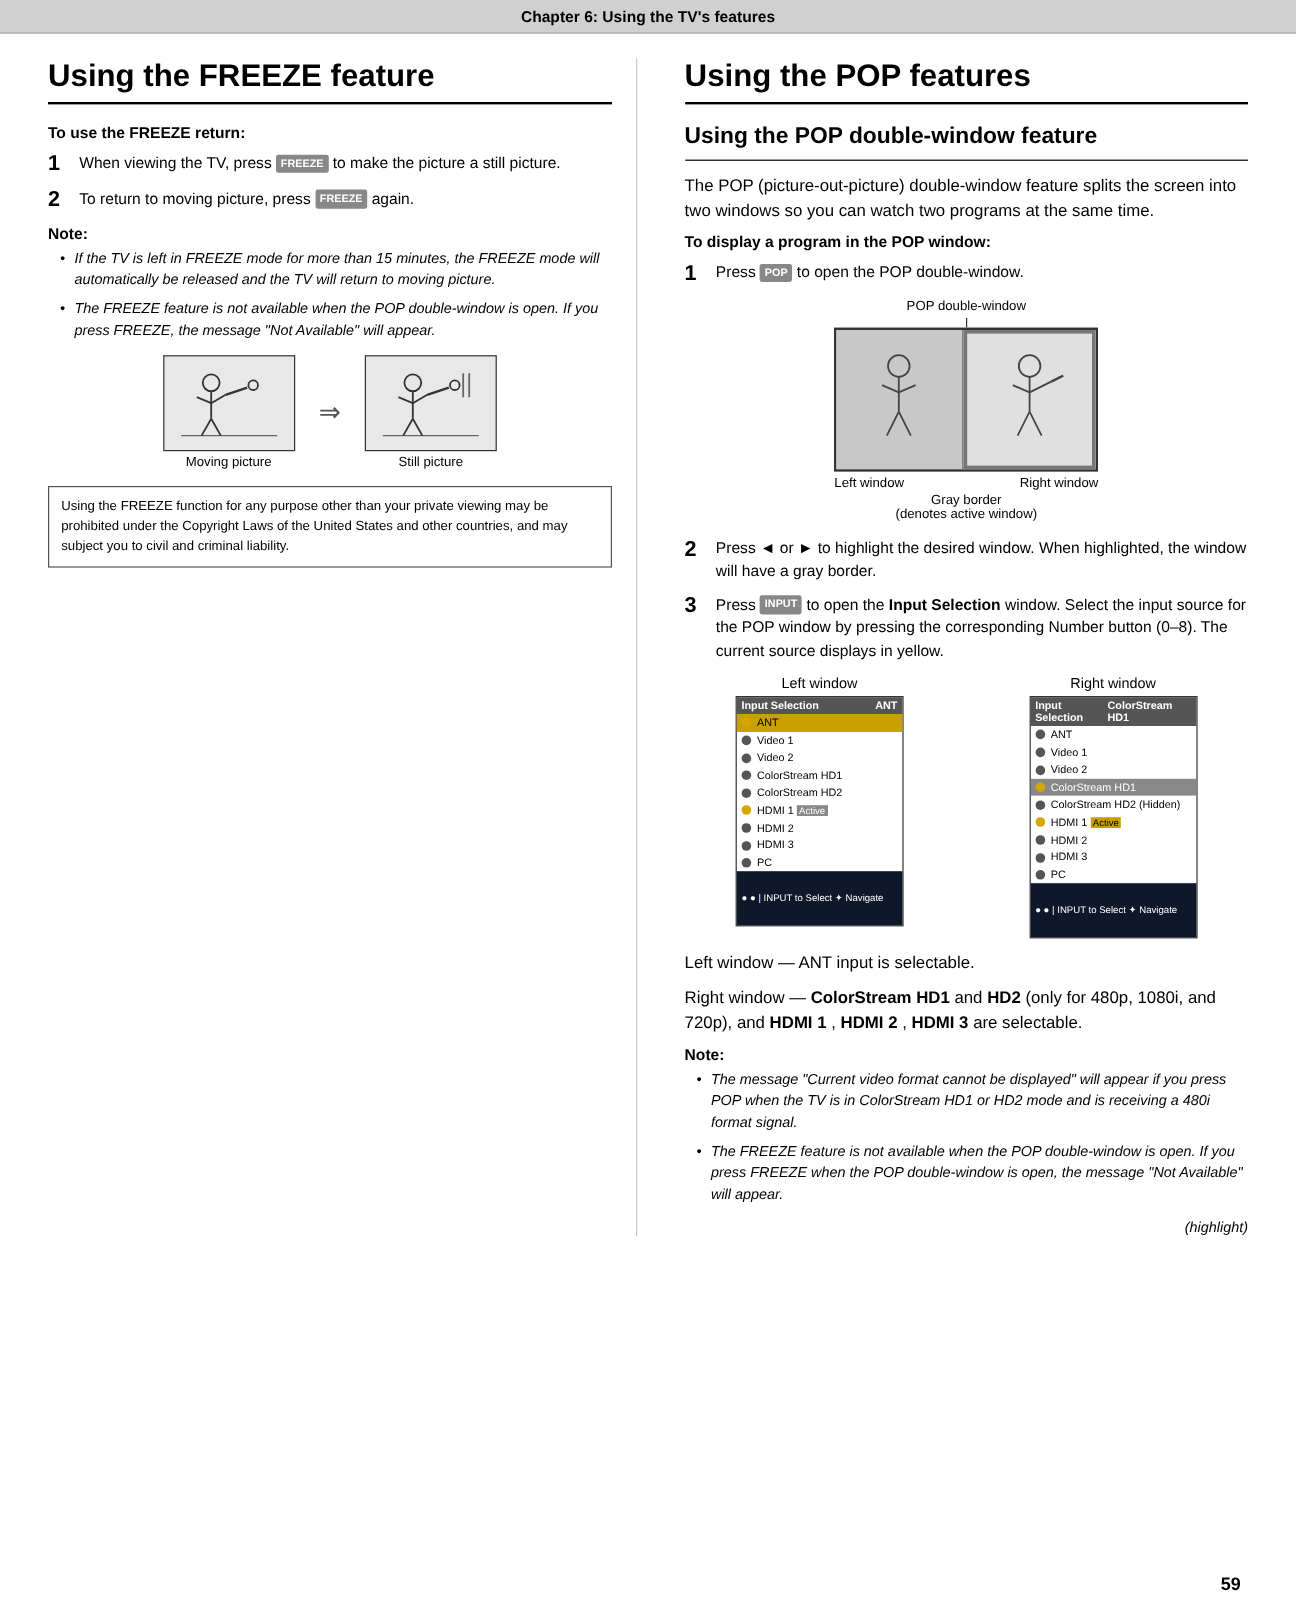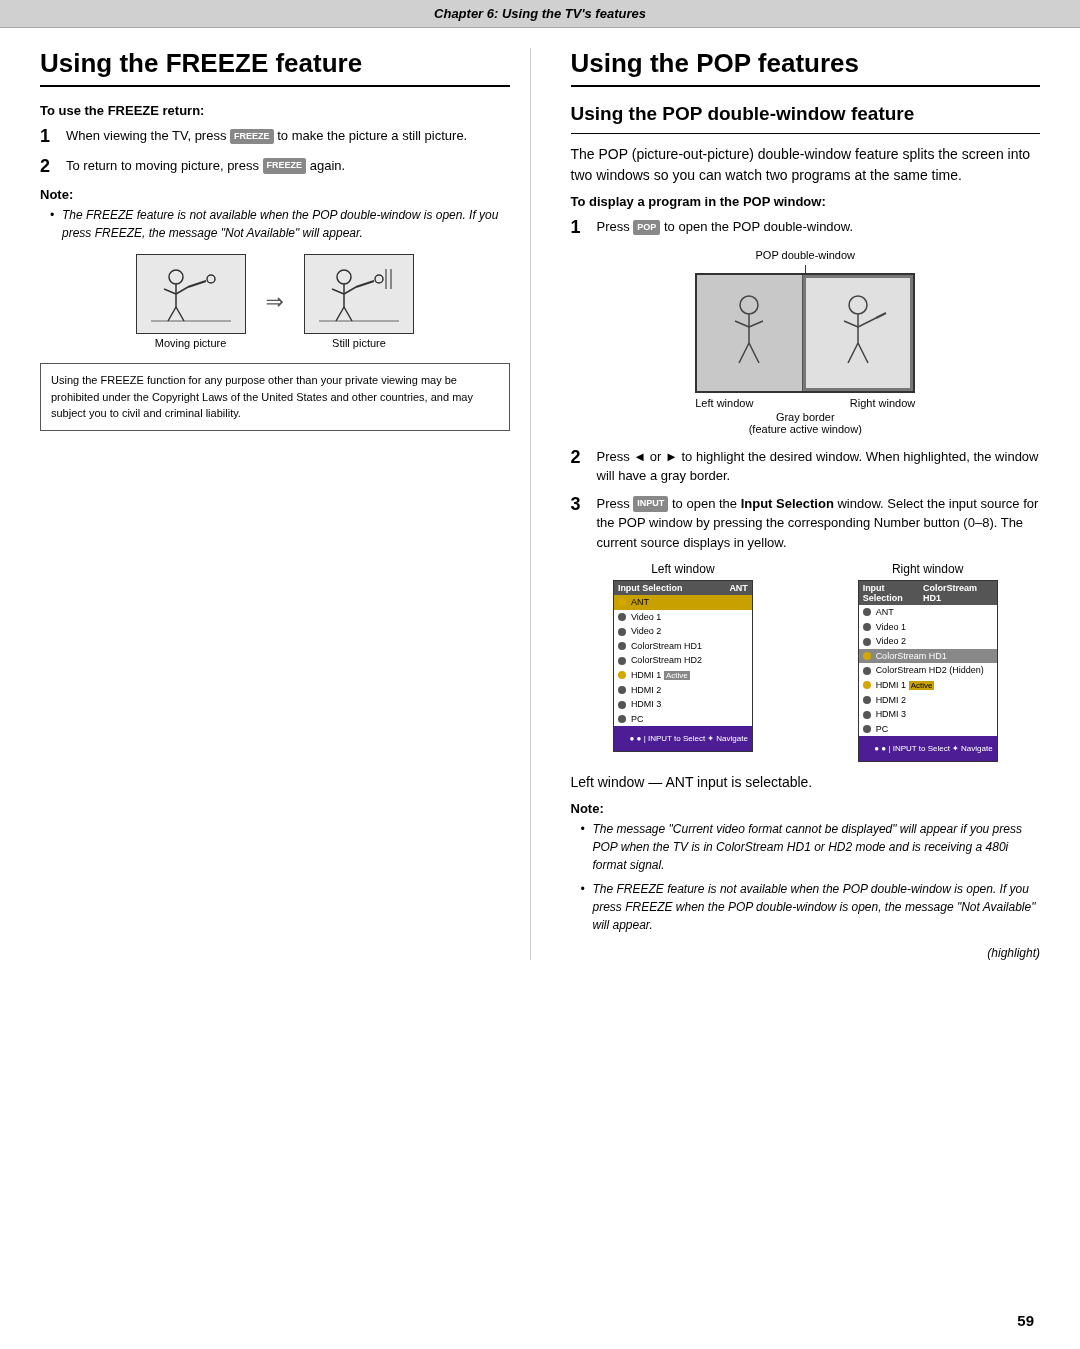--- a/index.html
+++ b/index.html
@@ -16,21 +16,20 @@
       min-height: 1349px;
       background: #fff;
       position: relative;
       padding: 0;
     }
     
     .header-bar {
       background: #d0d0d0;
       text-align: center;
       padding: 6px 0;
-      font-style: italic;
       font-weight: bold;
       font-size: 13px;
       border-bottom: 1px solid #aaa;
     }
     
     .main-content {
       display: flex;
       flex-direction: row;
       padding: 20px 40px 20px 40px;
       gap: 30px;
@@ -261,25 +260,25 @@
     }
     .input-panel-row.selected {
       background: #888;
       color: #fff;
     }
     .input-panel-row.active {
       background: #c8a000;
       color: #000;
     }
     .input-panel-footer {
-      background: #4c1d95;
+      background: #0f172a;
       color: #fff;
-      padding: 8px 4px;
+      padding: 18px 4px;
       font-size: 8px;
-      text-align: right;
+      text-align: left;
     }
     .bullet-circle {
       display: inline-block;
       width: 8px;
       height: 8px;
       border-radius: 50%;
       background: #555;
       margin-right: 2px;
     }
     .bullet-circle.yellow {
@@ -340,20 +339,21 @@
             <span>To return to moving picture, press</span>
             <span class="key-btn">FREEZE</span>
             <span>again.</span>
           </span>
         </li>
       </ol>
 
       <div class="note-section">
         <div class="note-label">Note:</div>
         <ul>
+          <li>If the TV is left in FREEZE mode for more than 15 minutes, the FREEZE mode will automatically be released and the TV will return to moving picture.</li>
           <li>The FREEZE feature is not available when the POP double-window is open. If you press FREEZE, the message "Not Available" will appear.</li>
         </ul>
       </div>
 
       <div class="freeze-illustration">
         <div class="illustration-wrapper">
           <div class="illustration-box">
 
             <svg width="90" height="70" viewBox="0 0 90 70">
 
@@ -454,21 +454,21 @@
                 <line x1="42" y1="60" x2="52" y2="80" stroke="#444" stroke-width="1.5"></line>
               </svg>
             </div>
           </div>
           <div class="pop-bottom-labels">
             <span>Left window</span>
             <span>Right window</span>
           </div>
           <div class="gray-border-label">
             <span>Gray border</span><br>
-            <span>(feature active window)</span>
+            <span>(denotes active window)</span>
           </div>
         </div>
       </div>
 
       <ol class="step-list">
         <li>
           <span class="step-num">2</span>
           <span class="step-text">Press ◄ or ► to highlight the desired window. When highlighted, the window will have a gray border.</span>
         </li>
         <li>
@@ -575,20 +575,33 @@
               <span>PC</span>
             </div>
             <div class="input-panel-footer">● ● | INPUT to Select ✦ Navigate</div>
           </div>
         </div>
       </div>
 
       <p class="body-text">
         <span>Left window — ANT input is selectable.</span>
       </p>
+      <p class="body-text">
+        <span>Right window —</span>
+        <b>ColorStream HD1</b>
+        <span>and</span>
+        <b>HD2</b>
+        <span>(only for 480p, 1080i, and 720p), and</span>
+        <b>HDMI 1</b>
+        <span>,</span>
+        <b>HDMI 2</b>
+        <span>,</span>
+        <b>HDMI 3</b>
+        <span>are selectable.</span>
+      </p>
 
       <div class="note-section">
         <div class="note-label">Note:</div>
         <ul>
           <li>
             <em>The message "Current video format cannot be displayed" will appear if you press POP when the TV is in ColorStream HD1 or HD2 mode and is receiving a 480i format signal.</em>
           </li>
           <li>
             <em>The FREEZE feature is not available when the POP double-window is open. If you press FREEZE when the POP double-window is open, the message "Not Available" will appear.</em>
           </li>

